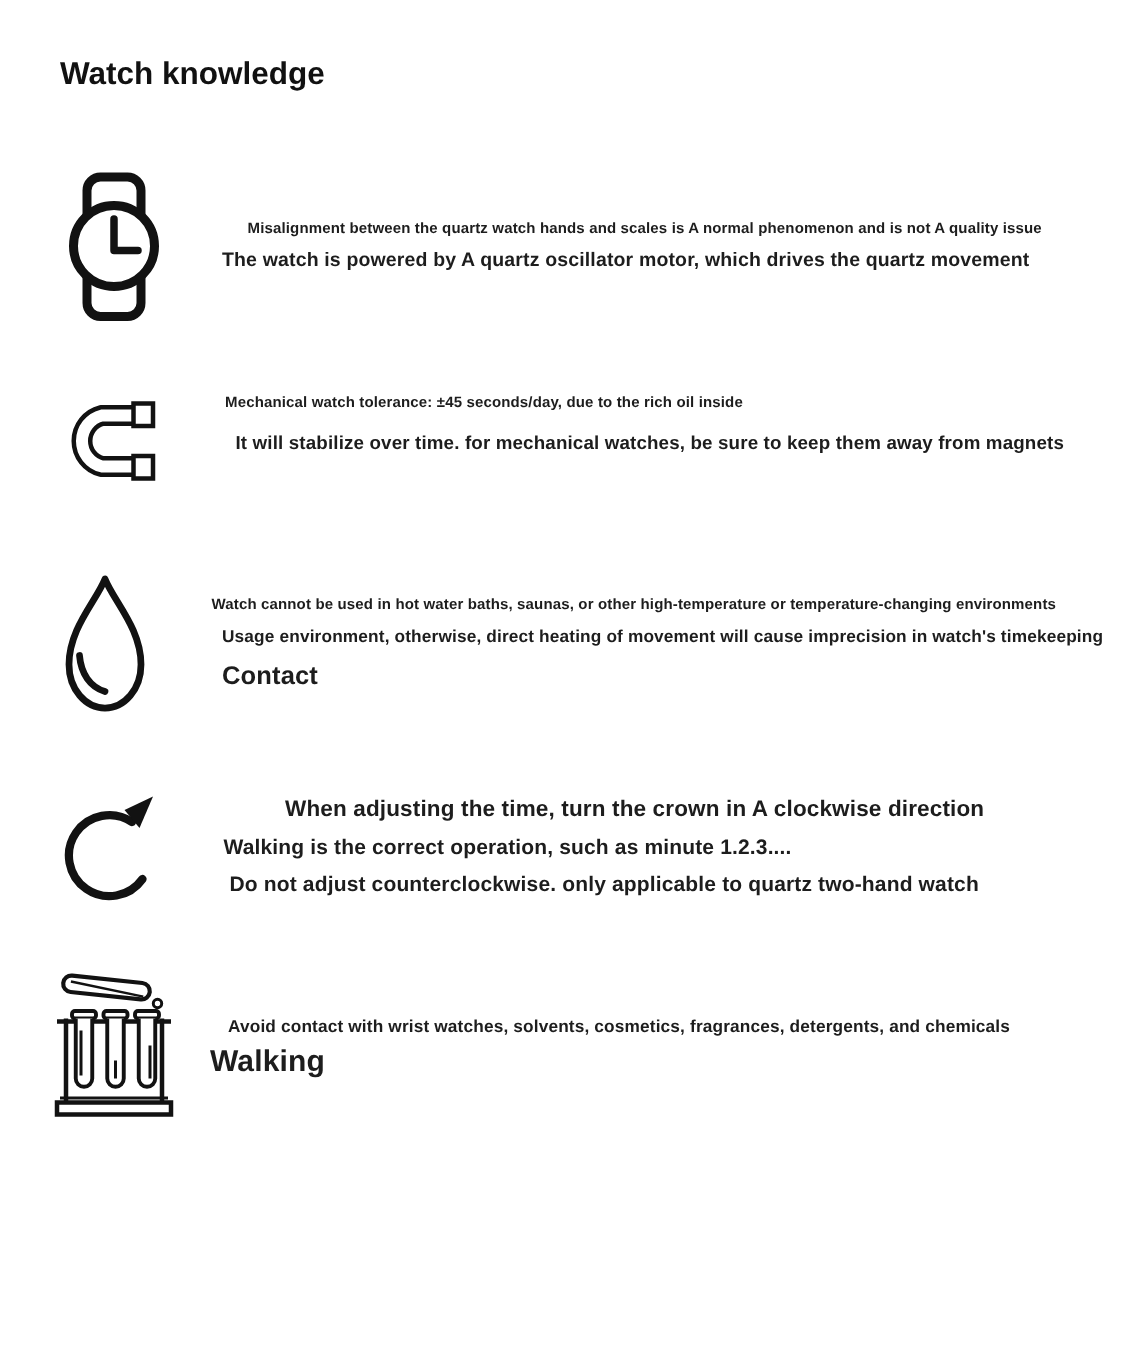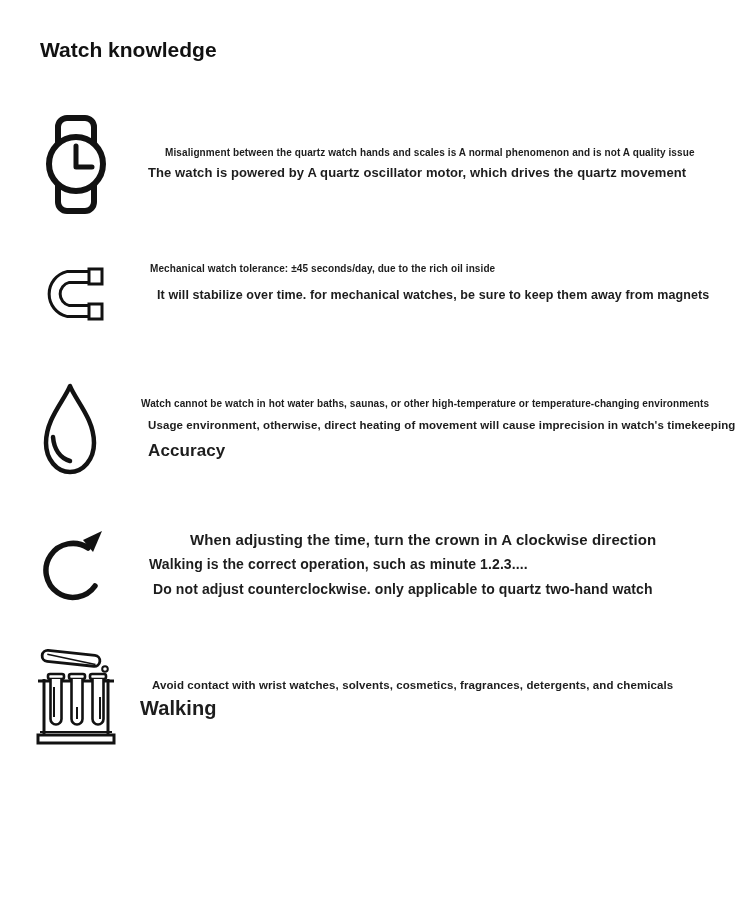--- a/index.html
+++ b/index.html
@@ -32,23 +32,23 @@
     <rect x="49" y="3" width="13" height="15" fill="#fff" stroke="#121212" stroke-width="3"></rect>
     <rect x="49" y="38" width="13" height="15" fill="#fff" stroke="#121212" stroke-width="3"></rect>
   </svg>
   <div class="ln" style="left:150px;top:263px;font-size:10px">Mechanical watch tolerance: ±45 seconds/day, due to the rich oil inside</div>
   <div class="ln" style="left:157px;top:288px;font-size:12.5px">It will stabilize over time. for mechanical watches, be sure to keep them away from magnets</div>
 
   <svg class="ico" style="left:38px;top:381px" width="64" height="98" viewBox="0 0 64 98">
     <path d="M32 5 C26 20 8 38 8 62 C8 78.5 19 91 32 91 C45 91 56 78.5 56 62 C56 38 38 20 32 5 Z" fill="#fff" stroke="#121212" stroke-width="4.5" stroke-linejoin="round"></path>
     <path d="M15 56 C16 68 22 77 32 80" fill="none" stroke="#121212" stroke-width="4.5" stroke-linecap="round"></path>
   </svg>
-  <div class="ln" style="left:141px;top:398px;font-size:10px">Watch cannot be watch in hot water baths, saunas, or other high-temperature or temperature-changing environments</div>
+  <div class="ln" style="left:141px;top:398px;font-size:10px">Watch cannot be used in hot water baths, saunas, or other high-temperature or temperature-changing environments</div>
   <div class="ln" style="left:148px;top:419px;font-size:11.5px">Usage environment, otherwise, direct heating of movement will cause imprecision in watch's timekeeping</div>
-  <div class="ln" style="left:148px;top:441px;font-size:17px">Accuracy</div>
+  <div class="ln" style="left:148px;top:441px;font-size:17px">Contact</div>
 
   <svg class="ico" style="left:42px;top:527px" width="66" height="82" viewBox="0 0 66 82">
     <path d="M46 21 A27 27 0 1 0 53 59" fill="none" stroke="#121212" stroke-width="5.5" stroke-linecap="round"></path>
     <polygon points="41,13 60,4 51,25" fill="#121212"></polygon>
   </svg>
   <div class="ln" style="left:190px;top:531px;font-size:15px">When adjusting the time, turn the crown in A clockwise direction</div>
   <div class="ln" style="left:149px;top:556px;font-size:14px">Walking is the correct operation, such as minute 1.2.3....</div>
   <div class="ln" style="left:153px;top:581px;font-size:14px">Do not adjust counterclockwise. only applicable to quartz two-hand watch</div>
 
   <svg class="ico" style="left:36px;top:645px" width="80" height="102" viewBox="0 0 80 102">

